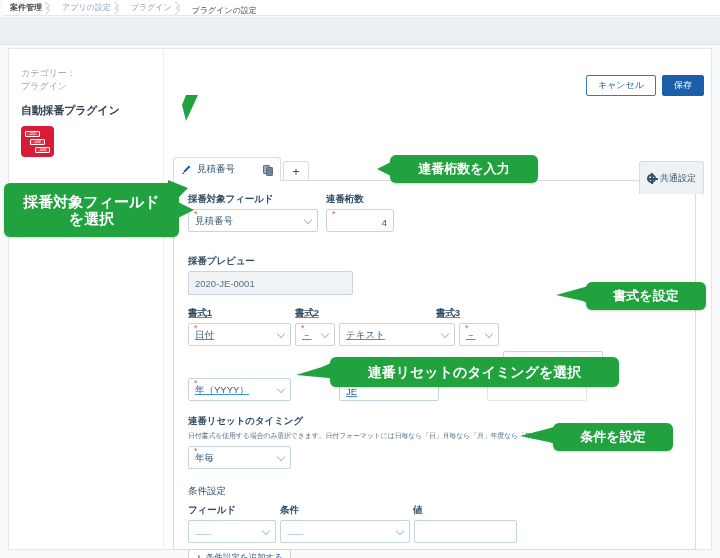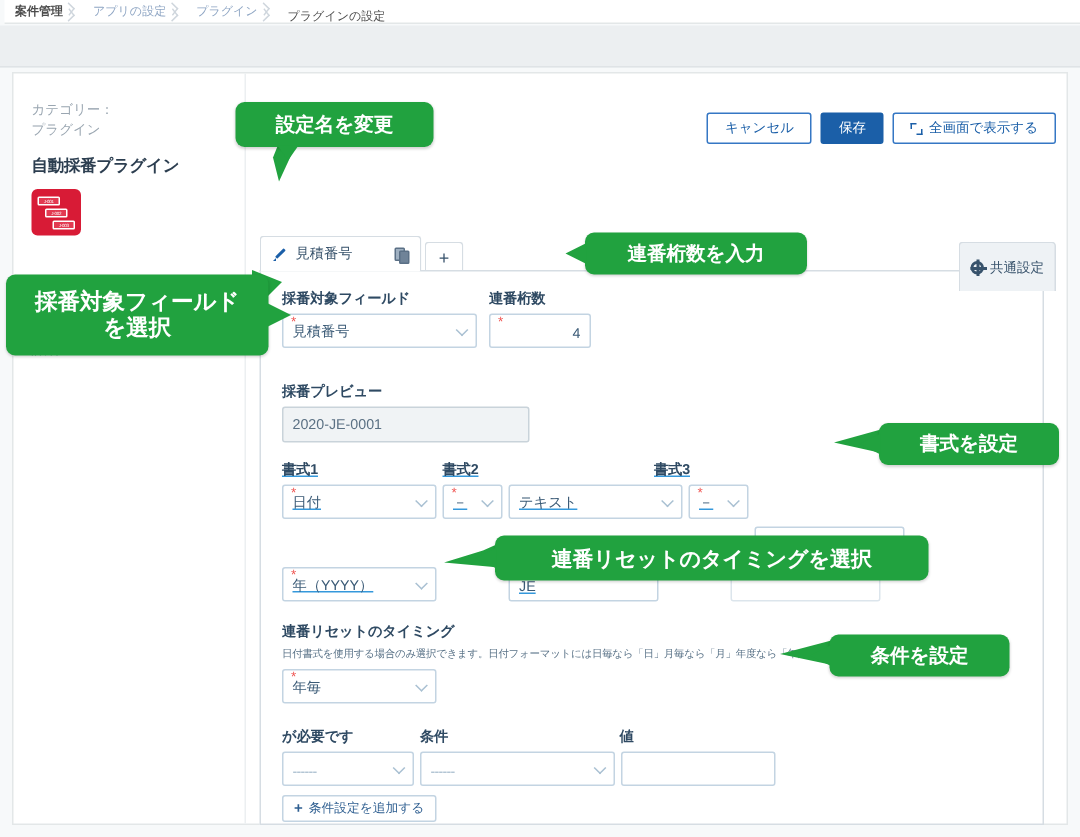--- a/index.html
+++ b/index.html
@@ -434,24 +434,20 @@
       </div>
       <div class="divider-line"></div>
       <div class="detail-label">詳細</div>
     </div>
 
     <div class="right-col">
 
       <div class="top-actions">
         <div class="btn btn-outline">キャンセル</div>
         <div class="btn btn-primary">保存</div>
-        <div class="btn btn-fullscreen">
-          <span class="expand-ic"></span>
-          <span>全画面で表示する</span>
-        </div>
       </div>
 
       <div class="tabs-row">
         <div class="tab active">
           <span class="pencil-ic"></span>
           <span class="tab-name">見積番号</span>
           <span class="copy-ic"></span>
         </div>
         <div class="tab-add">+</div>
         <div class="tab-filler"></div>
@@ -541,22 +537,23 @@
           <div class="fld-label">連番リセットのタイミング</div>
           <div class="help-text">日付書式を使用する場合のみ選択できます。日付フォーマットには日毎なら「日」月毎なら「月」年度なら「年月」が必要です。</div>
           <div class="ctl" style="width:103px;">
             <span class="req-in">*</span>
             <span>年毎</span>
             <span class="caret"></span>
           </div>
         </div>
 
         <div style="margin-top:16px;">
+          <div class="section-title">条件設定</div>
           <div class="row">
-            <div class="fld-label" style="width:92px;">が必要です</div>
+            <div class="fld-label" style="width:92px;">フィールド</div>
             <div class="fld-label" style="width:133px;">条件</div>
             <div class="fld-label" style="width:120px;">値</div>
           </div>
           <div class="row" style="gap:4px;">
             <div class="ctl dim" style="width:88px;">
               <span>------</span>
               <span class="caret"></span>
             </div>
             <div class="ctl dim" style="width:130px;">
               <span>------</span>
@@ -570,24 +567,20 @@
             <span class="plus-ic">+</span>
             <span>条件設定を追加する</span>
           </div>
         </div>
 
       </div>
 
     </div>
   </div>
 
-  <div class="callout" style="left:157px; top:68px; width:132px; height:30px; font-size:13px;">
-    <span>設定名を変更</span>
-    <span class="tail tail-down"></span>
-  </div>
 
   <div class="callout" style="left:4px; top:183px; width:175px; height:54px; font-size:15px; flex-direction:column;">
     <span>採番対象フィールド</span>
     <span>を選択</span>
     <span class="tail tail-right"></span>
   </div>
 
   <div class="callout" style="left:390px; top:155px; width:148px; height:28px; font-size:13px;">
     <span>連番桁数を入力</span>
     <span class="tail tail-left"></span>

